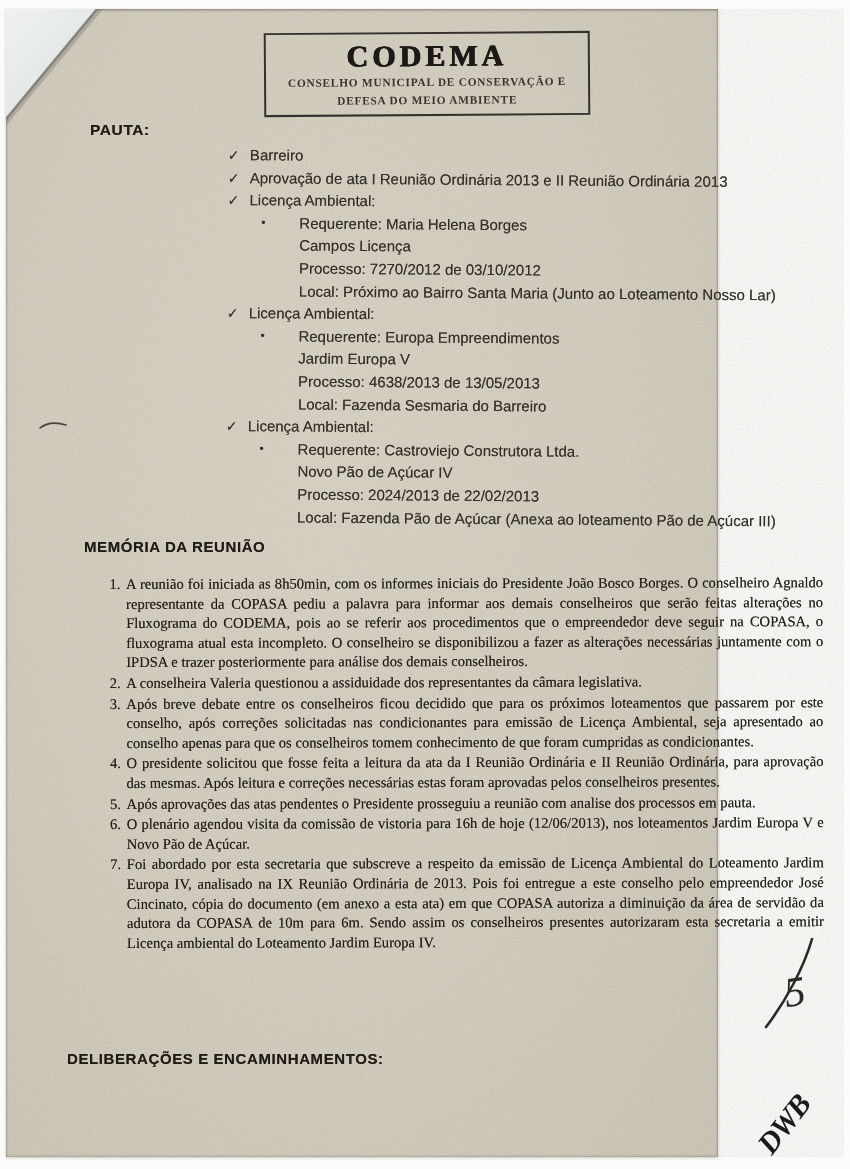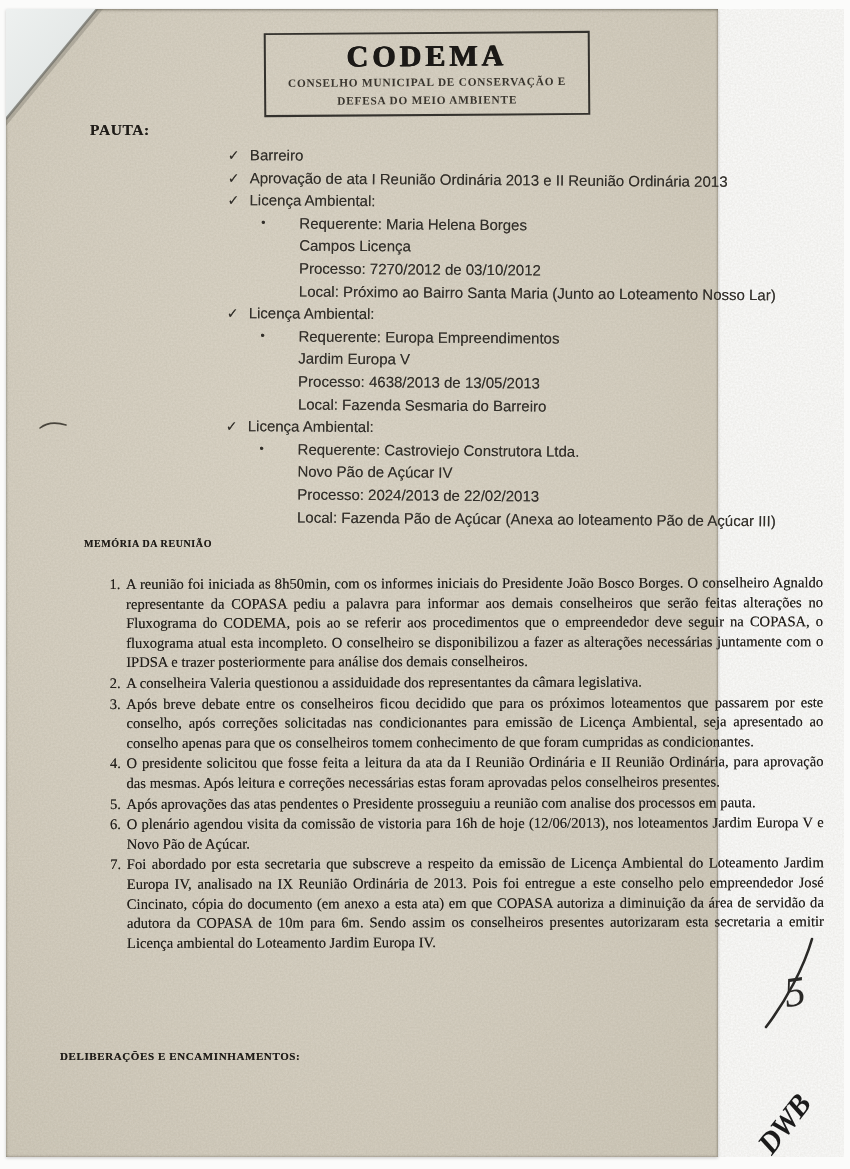--- a/index.html
+++ b/index.html
@@ -28,27 +28,27 @@
     font-family:"Liberation Serif", serif;font-weight:900;font-size:30px;
     letter-spacing:4px;line-height:32px;color:#1c1a17;
     text-shadow:0.7px 0 0 #1c1a17, -0.4px 0 0 #1c1a17;
   }
   .org-sub{
     font-family:"Liberation Serif", serif;font-weight:700;font-size:11.3px;
     letter-spacing:0.8px;line-height:15px;color:#3a362f;margin-top:3px;
   }
 
   .h-serif{
-    position:absolute;font-family:Liberation Serif, serif;font-weight:700;
+    position:absolute;font-family:Liberation Sans, sans-serif;font-weight:700;
     color:#201d19;letter-spacing:0.6px;z-index:2;
     text-shadow:0 0 .4px rgba(40,35,30,.7);
   }
   .pauta-heading{left:84px;top:112px;font-size:15.5px;}
-  .memoria-heading{left:78px;top:529px;font-size:10px;}
-  .delib-heading{left:54px;top:1041px;font-size:11px;}
+  .memoria-heading{left:78px;top:529px;font-size:15px;}
+  .delib-heading{left:61px;top:1041px;font-size:15px;}
 
   .checklist{
     position:absolute;left:222px;top:135px;width:590px;z-index:2;
     font-family:"Liberation Sans", sans-serif;font-size:15px;line-height:22.6px;
     color:#33302b;transform:rotate(0.45deg);transform-origin:left top;
     text-shadow:0 0 .4px rgba(45,42,36,.6);
   }
   .check-row{position:relative;padding-left:22px;}
   .check{position:absolute;left:0;top:0;font-size:14px;}
   .detail-row{position:relative;padding-left:72px;}

